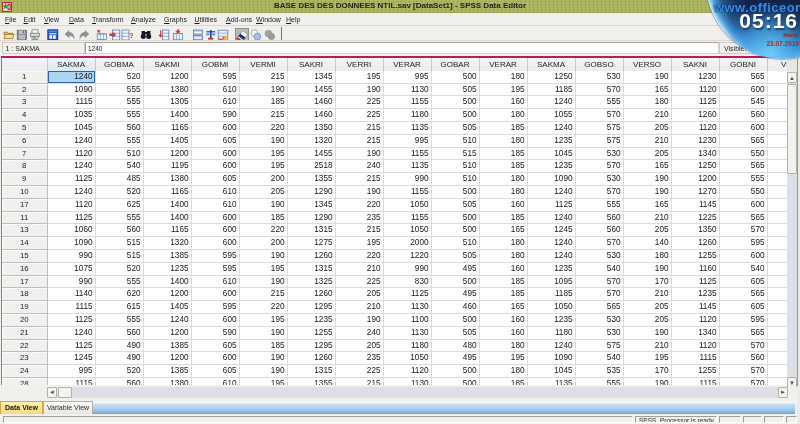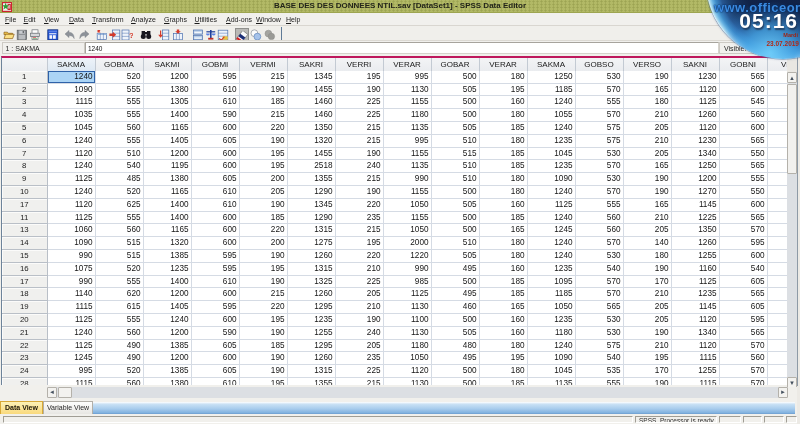--- a/index.html
+++ b/index.html
@@ -531,21 +531,21 @@
         <div class="d">540</div>
         <div class="d"></div>
         <div class="rh">17</div>
         <div class="d">990</div>
         <div class="d">555</div>
         <div class="d">1400</div>
         <div class="d">610</div>
         <div class="d">190</div>
         <div class="d">1325</div>
         <div class="d">225</div>
-        <div class="d">985</div>
+        <div class="d">830</div>
         <div class="d">500</div>
         <div class="d">185</div>
         <div class="d">1095</div>
         <div class="d">570</div>
         <div class="d">170</div>
         <div class="d">1125</div>
         <div class="d">605</div>
         <div class="d"></div>
         <div class="rh">18</div>
         <div class="d">1140</div>

